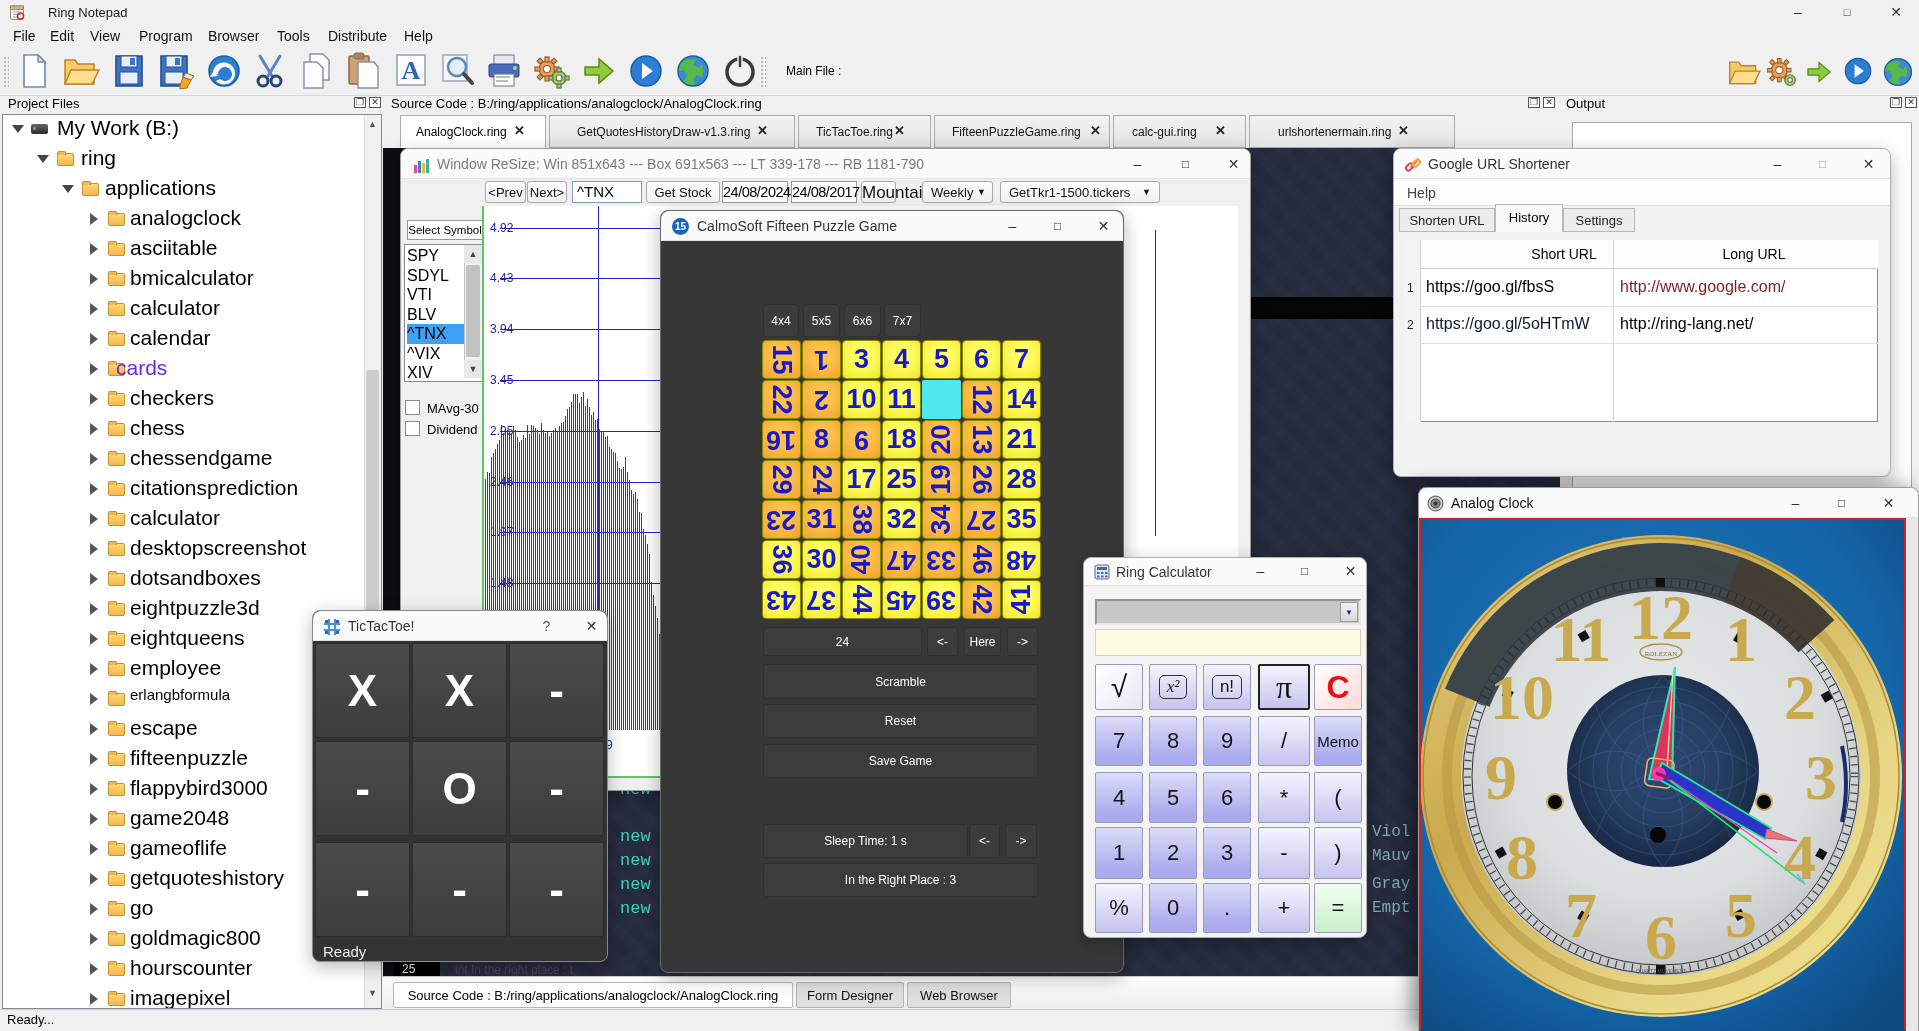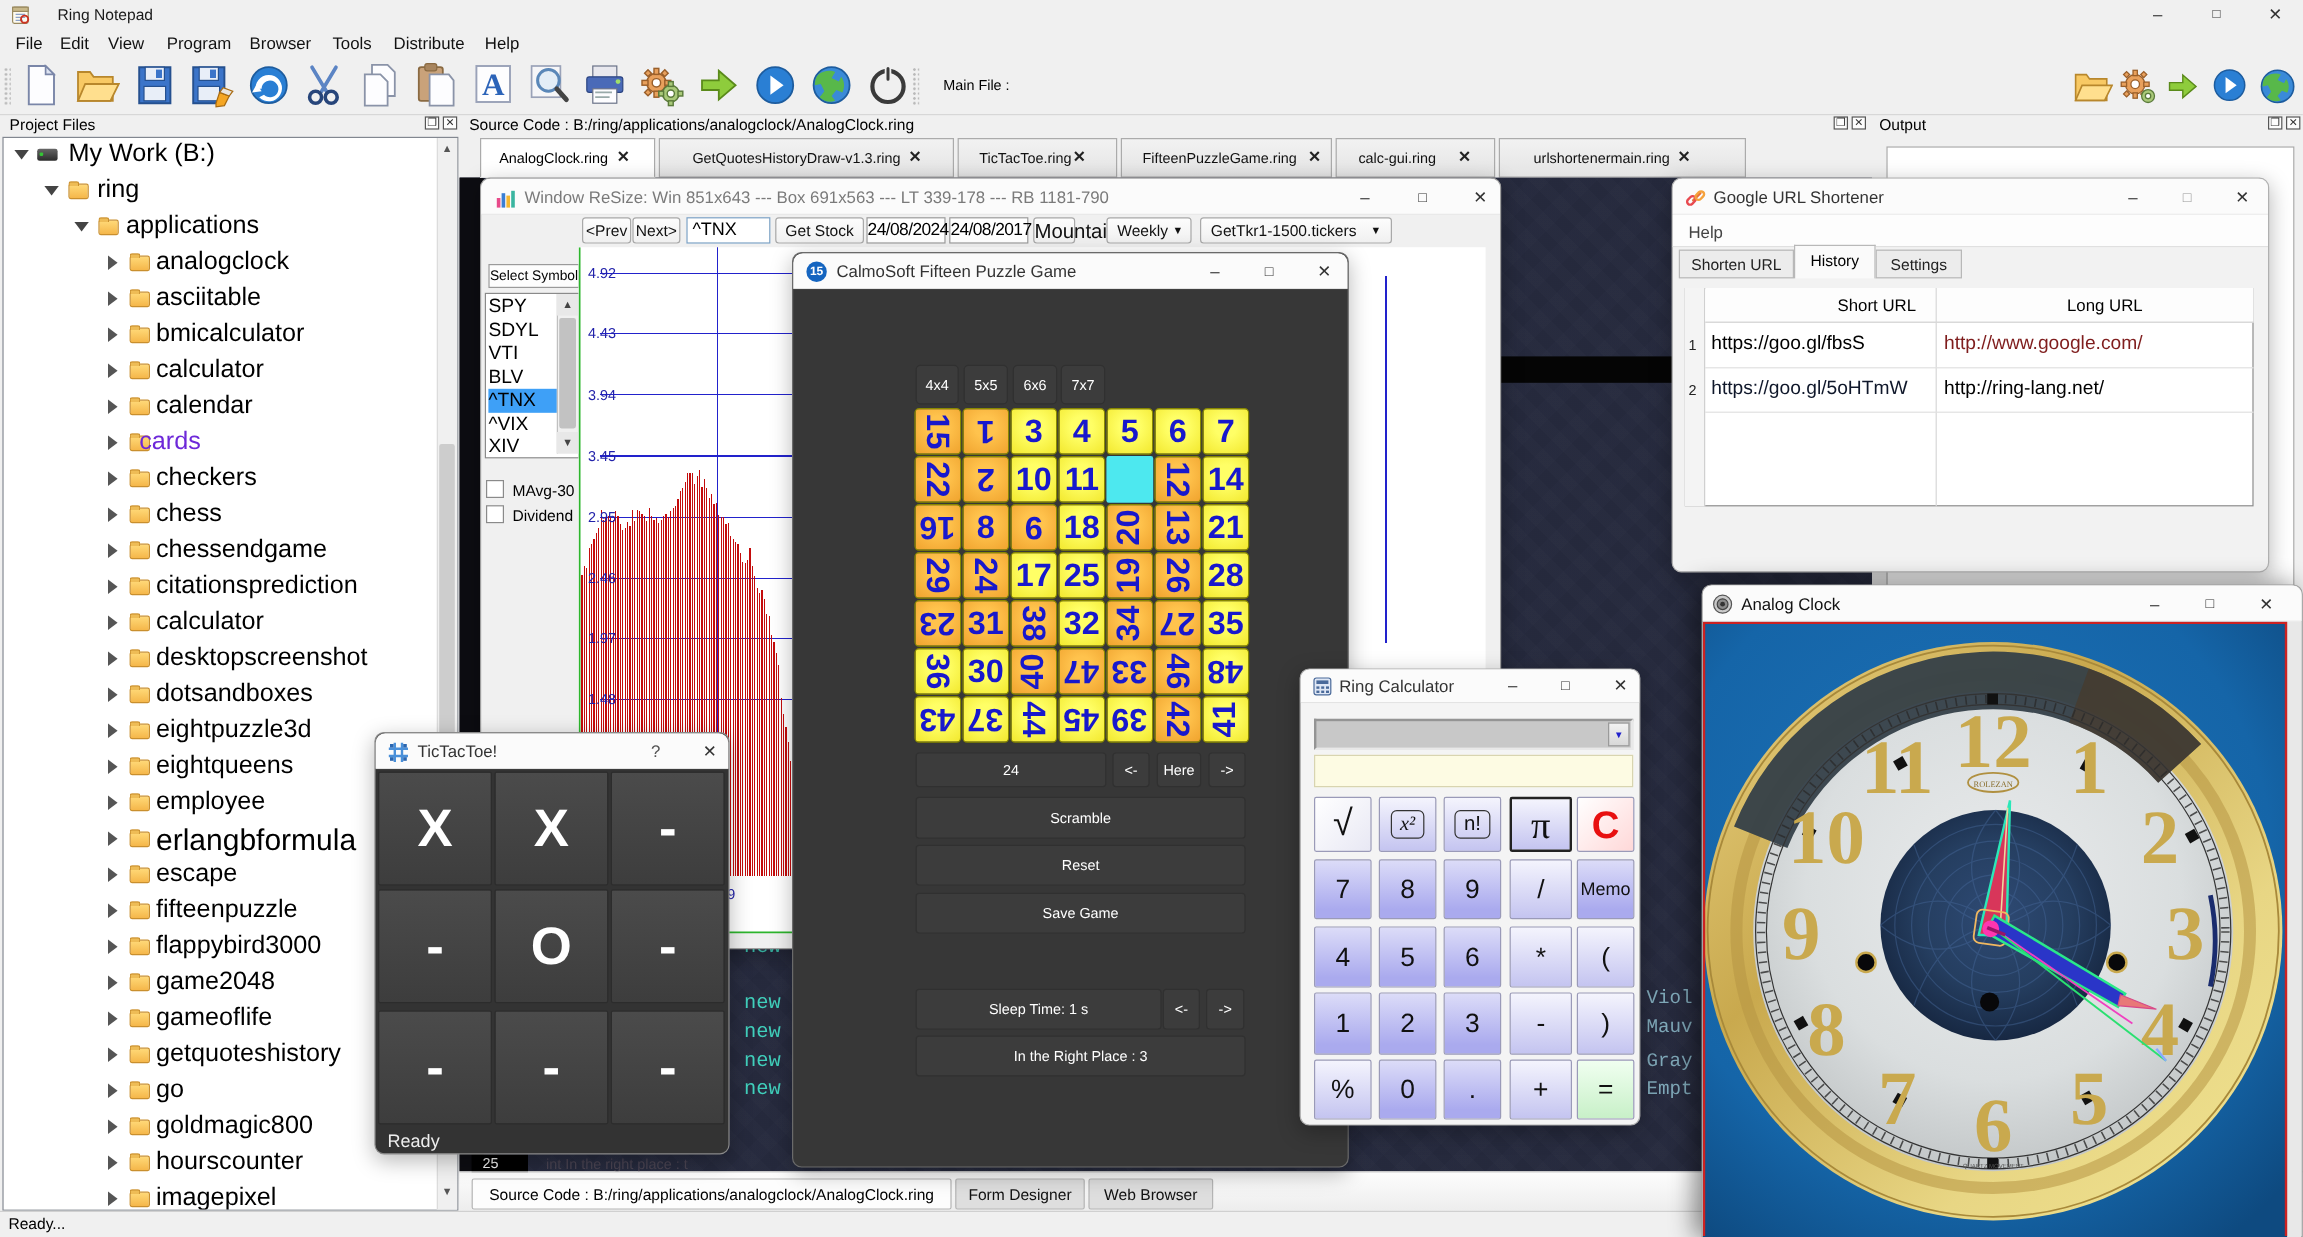--- a/index.html
+++ b/index.html
@@ -290,21 +290,21 @@
 <div class="abs folder" style="left:106px;top:603px;"></div>
 <div class="abs" style="left:128px;top:596px;font-size:21px;color:#000;white-space:nowrap;">eightpuzzle3d</div>
 <div class="abs tarrow arr-closed" style="left:88px;top:633px;"></div>
 <div class="abs folder" style="left:106px;top:633px;"></div>
 <div class="abs" style="left:128px;top:626px;font-size:21px;color:#000;white-space:nowrap;">eightqueens</div>
 <div class="abs tarrow arr-closed" style="left:88px;top:663px;"></div>
 <div class="abs folder" style="left:106px;top:663px;"></div>
 <div class="abs" style="left:128px;top:656px;font-size:21px;color:#000;white-space:nowrap;">employee</div>
 <div class="abs tarrow arr-closed" style="left:88px;top:693px;"></div>
 <div class="abs folder" style="left:106px;top:693px;"></div>
-<div class="abs" style="left:128px;top:686px;font-size:25px;color:#000;white-space:nowrap;">erlangbformula</div>
+<div class="abs" style="left:128px;top:686px;font-size:15px;color:#000;white-space:nowrap;">erlangbformula</div>
 <div class="abs tarrow arr-closed" style="left:88px;top:723px;"></div>
 <div class="abs folder" style="left:106px;top:723px;"></div>
 <div class="abs" style="left:128px;top:716px;font-size:21px;color:#000;white-space:nowrap;">escape</div>
 <div class="abs tarrow arr-closed" style="left:88px;top:753px;"></div>
 <div class="abs folder" style="left:106px;top:753px;"></div>
 <div class="abs" style="left:128px;top:746px;font-size:21px;color:#000;white-space:nowrap;">fifteenpuzzle</div>
 <div class="abs tarrow arr-closed" style="left:88px;top:783px;"></div>
 <div class="abs folder" style="left:106px;top:783px;"></div>
 <div class="abs" style="left:128px;top:776px;font-size:21px;color:#000;white-space:nowrap;">flappybird3000</div>
 <div class="abs tarrow arr-closed" style="left:88px;top:813px;"></div>

